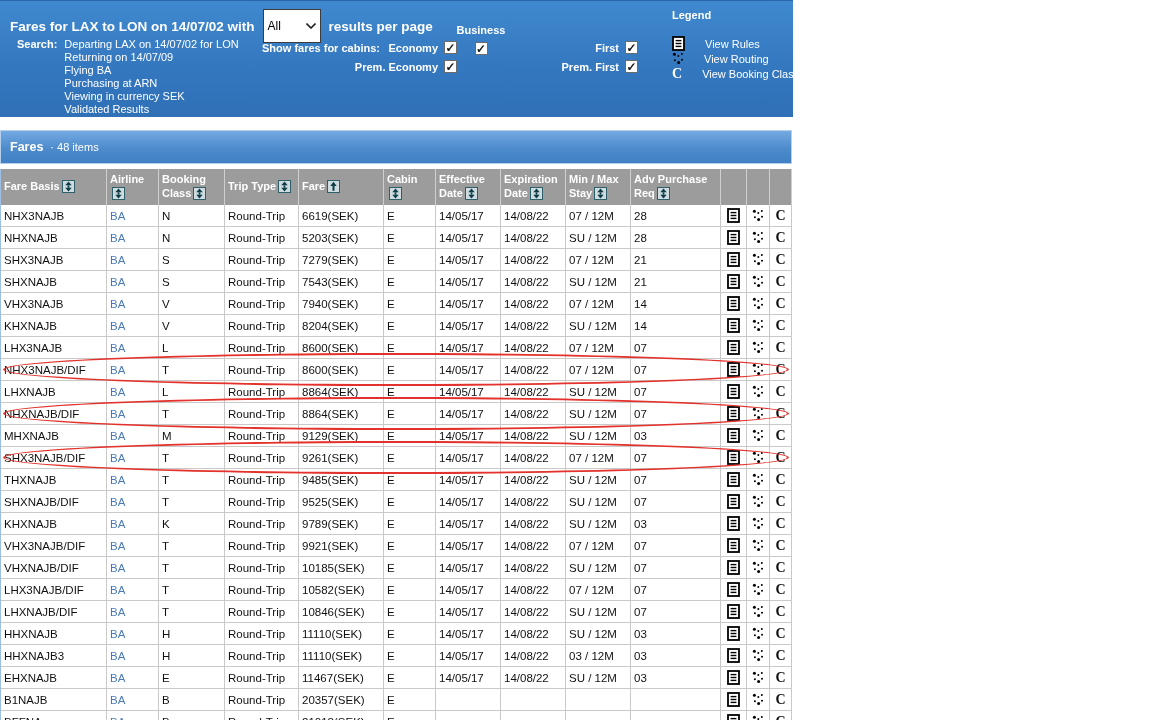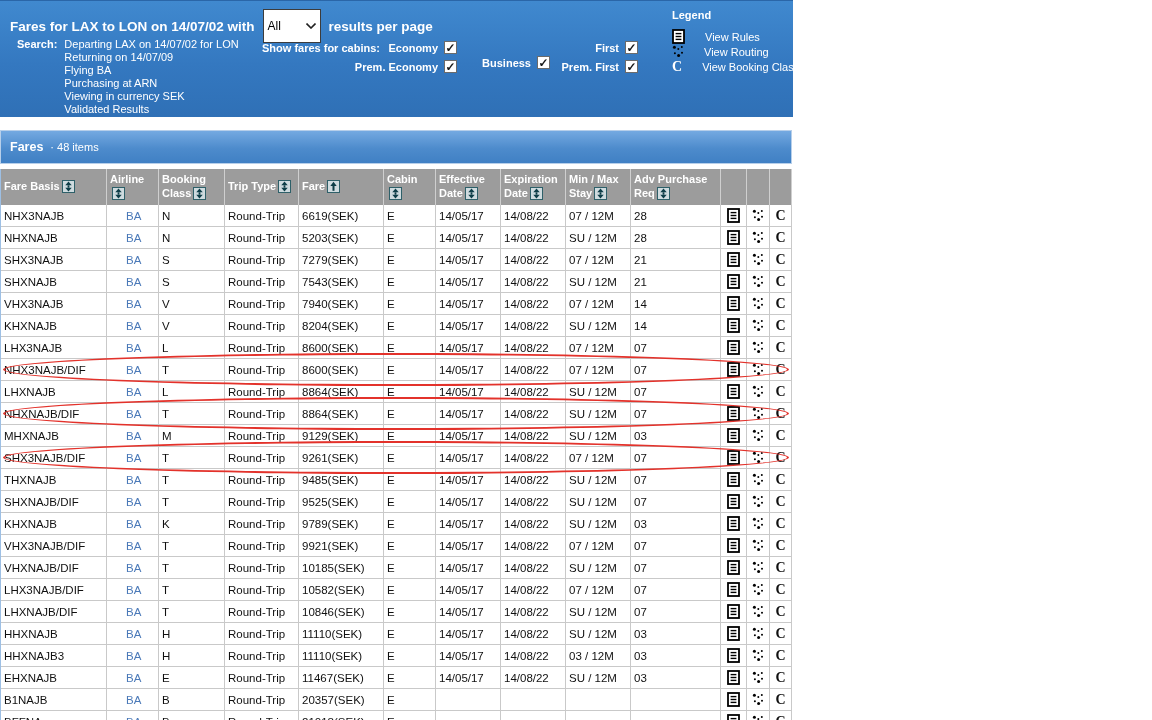--- a/index.html
+++ b/index.html
@@ -19,30 +19,30 @@
 
   .search{position:absolute;left:17px;top:37px;display:flex;gap:7px;font-size:11px;}
   .search-label{font-weight:bold;}
   .search-lines div{line-height:13px;white-space:nowrap;}
 
   .cabins{position:absolute;left:262px;top:38px;width:395px;height:40px;
           font-size:11px;font-weight:bold;}
   .cabins-label{position:absolute;left:0;top:3px;white-space:nowrap;}
   .cab{position:absolute;display:flex;align-items:center;gap:6px;justify-content:flex-end;height:15px;}
   .cab-0{left:55px;top:1px;width:140px;}
-  .cab-1{left:150px;top:16px;width:138px;}
+  .cab-1{left:150px;top:1px;width:138px;flex-direction:column;}
   .cab-2{left:240px;top:1px;width:136px;}
   .cab-3{left:40px;top:20px;width:155px;}
   .cab-4{left:240px;top:20px;width:136px;}
   .checkbox{width:13px;height:13px;background:#fff;border:1px solid #6b6b6b;box-sizing:border-box;
             display:flex;align-items:center;justify-content:center;flex:none;}
   .checkbox .mark{color:#161616;font-size:12px;line-height:10px;font-weight:bold;}
 
   .legend{position:absolute;left:672px;top:8px;font-size:11px;}
-  .legend-title{font-weight:bold;margin-bottom:8px;}
+  .legend-title{font-weight:bold;margin-bottom:15px;}
   .legend-item{display:flex;align-items:center;gap:20px;height:15px;white-space:nowrap;}
 
   
   .fares{position:absolute;left:0;top:130px;width:792px;}
   .fares-bar{height:26px;background:linear-gradient(180deg,#74a9e1 0%,#4d8bcc 55%,#4080c4 100%);
              border:1px solid #b7cfea;box-sizing:border-box;display:flex;align-items:center;
              padding:16px 9px;color:#fff;gap:7px;}
   .fares-title{font-weight:bold;font-size:12.5px;}
   .items-count{font-size:11px;}
   .tbl{margin-top:5px;border-left:1px solid #9dbfe4;}
@@ -54,21 +54,21 @@
   .sort-btn{display:inline-block;vertical-align:-3px;margin-left:2px;cursor:pointer;}
 
   .t-row{display:flex;height:21px;position:relative;border-bottom:1px solid #c9c9c9;
          font-size:11.5px;color:#101010;background:#fff;}
   .t-row .c{border-right:1px solid #c9c9c9;box-sizing:border-box;padding:0 3px;
             display:flex;align-items:center;overflow:hidden;white-space:nowrap;}
   .c0{width:106px;} .c1{width:52px;} .c2{width:66px;} .c3{width:74px;} .c4{width:85px;}
   .c5{width:52px;} .c6{width:65px;} .c7{width:65px;} .c8{width:65px;} .c9{width:90px;}
   .c10{width:26px;} .c11{width:23px;} .c12{width:22px;}
   .icon-c{justify-content:center !important;cursor:pointer;}
-  .airline{color:#4a79b8;cursor:pointer;margin-left:16px;}
+  .airline{color:#4a79b8;cursor:pointer;}
   .cletter{font-family:"Liberation Serif",serif;font-weight:bold;font-size:14px;line-height:12px;}
 
   .circle{position:absolute;left:2px;right:3px;top:-6px;bottom:-6px;
           border:2px solid #e3322b;border-radius:50%;pointer-events:none;z-index:5;}
 </style>
 </head>
 <body>
 
 <div class="canvas">
 

